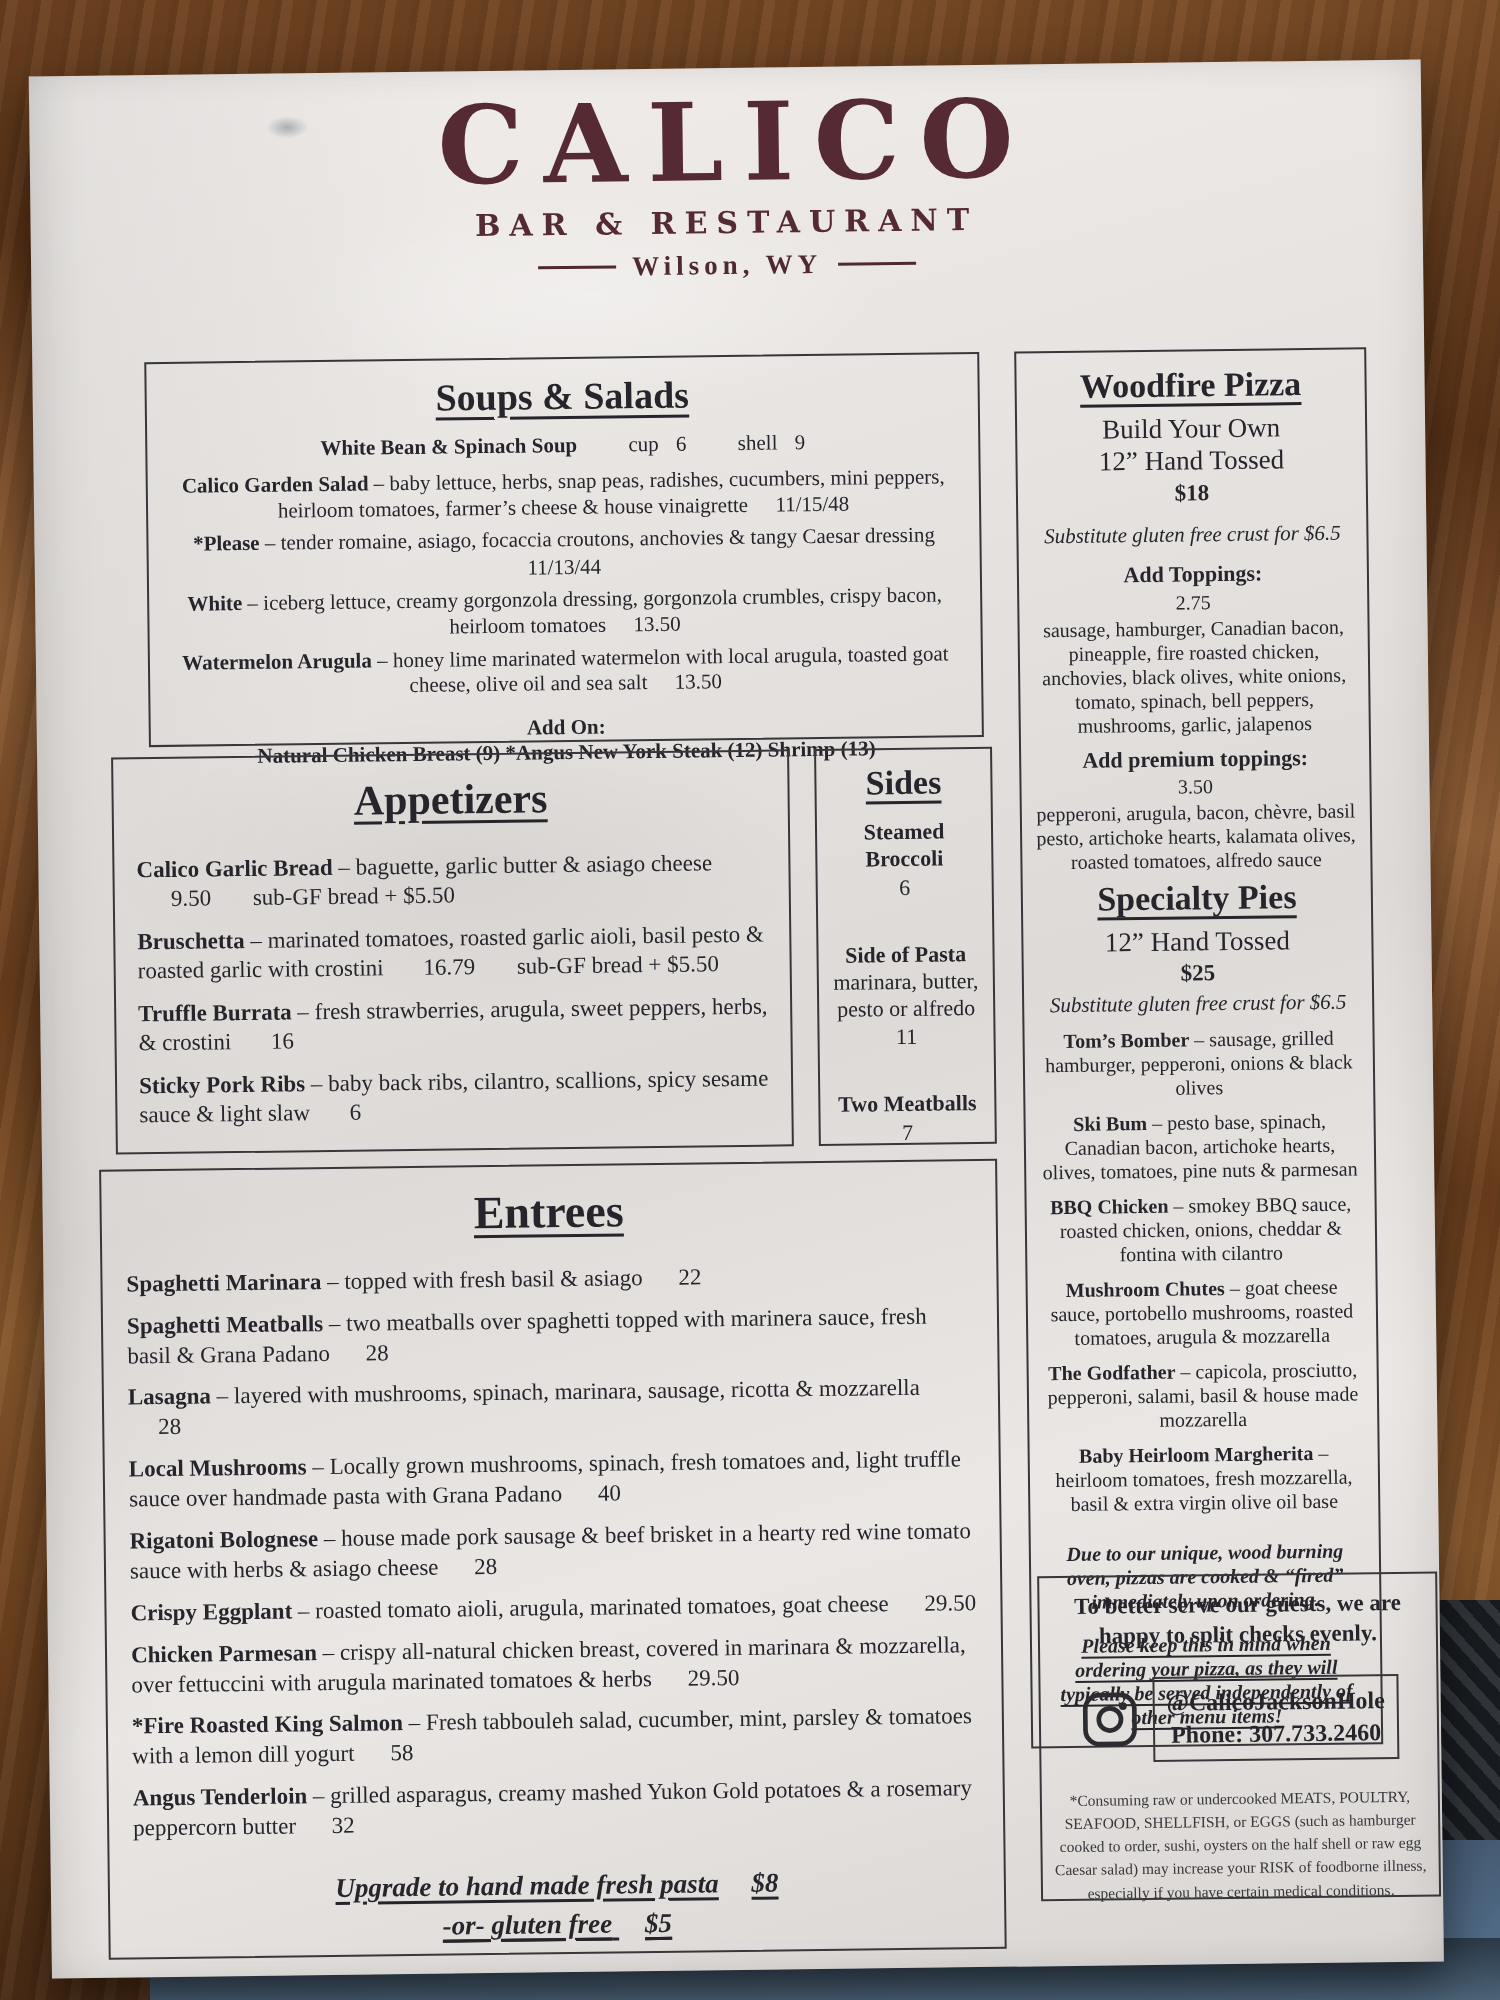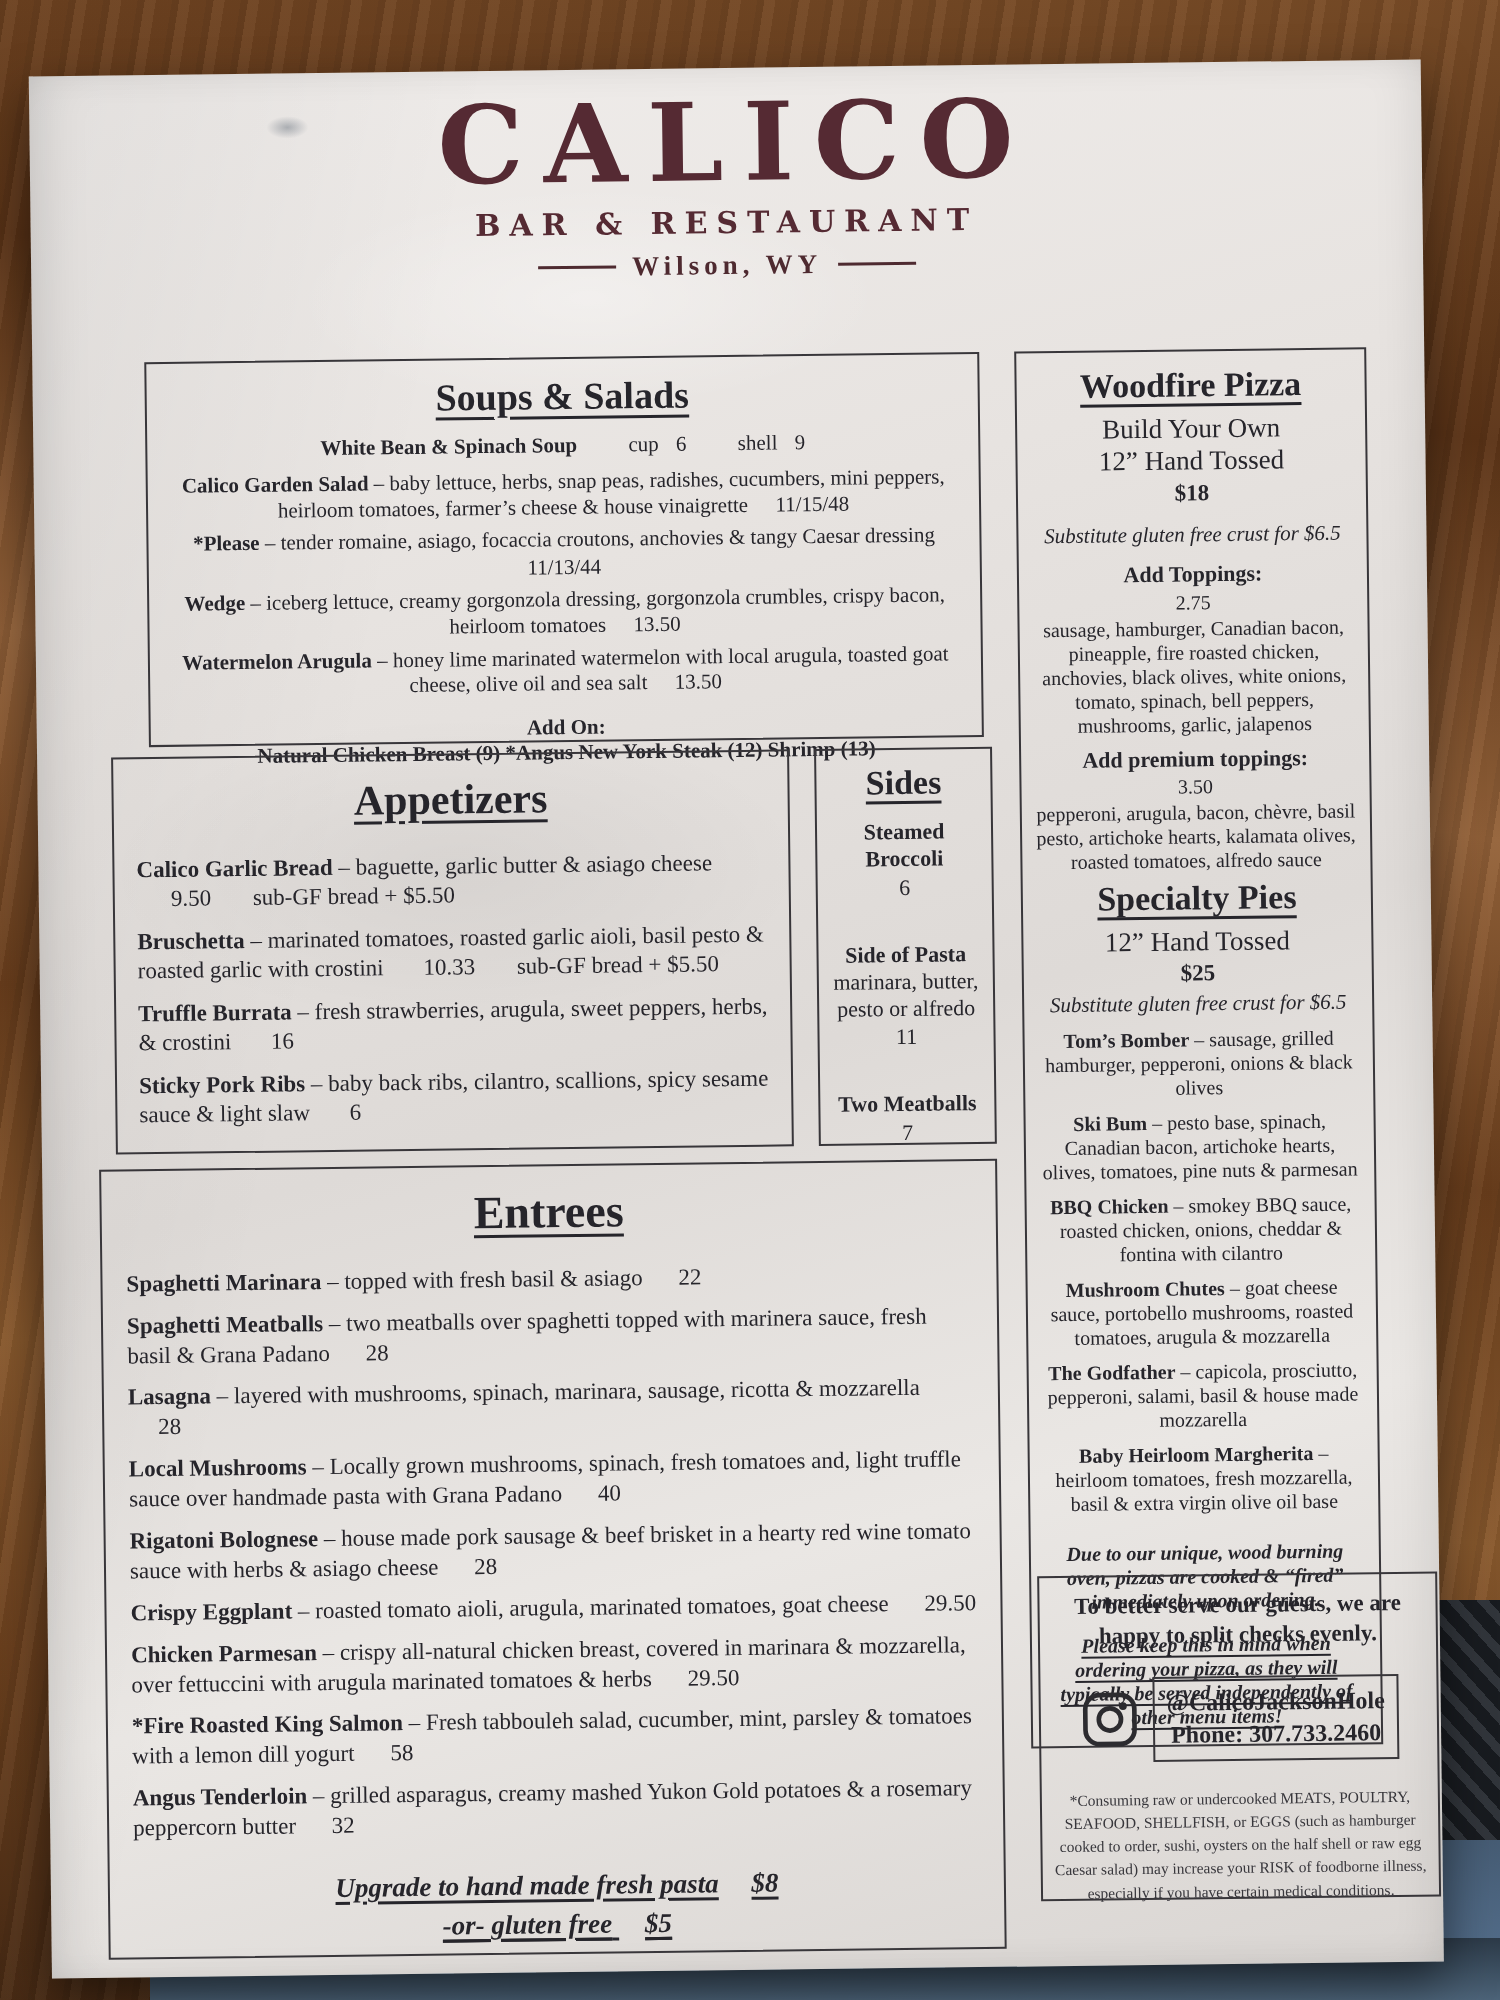--- a/index.html
+++ b/index.html
@@ -142,21 +142,21 @@
       <span class="nm">Calico Garden Salad</span>
       <span>– baby lettuce, herbs, snap peas, radishes, cucumbers, mini peppers, heirloom tomatoes, farmer’s cheese &amp; house vinaigrette</span>
       <span class="price">11/15/48</span>
     </p>
     <p class="mitem">
       <span class="nm">*Please</span>
       <span>– tender romaine, asiago, focaccia croutons, anchovies &amp; tangy Caesar dressing</span>
       <span class="price-block">11/13/44</span>
     </p>
     <p class="mitem">
-      <span class="nm">Wedge</span>
+      <span class="nm">White</span>
       <span>– iceberg lettuce, creamy gorgonzola dressing, gorgonzola crumbles, crispy bacon, heirloom tomatoes</span>
       <span class="price">13.50</span>
     </p>
     <p class="mitem">
       <span class="nm">Watermelon Arugula</span>
       <span>– honey lime marinated watermelon with local arugula, toasted goat cheese, olive oil and sea salt</span>
       <span class="price">13.50</span>
     </p>
     <div class="addon">
       <span class="l1">Add On:</span>
@@ -168,21 +168,21 @@
     <div class="sec-title">Appetizers</div>
     <p class="mitem">
       <span class="nm">Calico Garlic Bread</span>
       <span>– baguette, garlic butter &amp; asiago cheese</span>
       <span class="price">9.50</span>
       <span class="extra">sub-GF bread + $5.50</span>
     </p>
     <p class="mitem">
       <span class="nm">Bruschetta</span>
       <span>– marinated tomatoes, roasted garlic aioli, basil pesto &amp; roasted garlic with crostini</span>
-      <span class="price">10.33</span>
+      <span class="price">16.79</span>
       <span class="extra">sub-GF bread + $5.50</span>
     </p>
     <p class="mitem">
       <span class="nm">Truffle Burrata</span>
       <span>– fresh strawberries, arugula, sweet peppers, herbs, &amp; crostini</span>
       <span class="price">16</span>
     </p>
     <p class="mitem">
       <span class="nm">Sticky Pork Ribs</span>
       <span>– baby back ribs, cilantro, scallions, spicy sesame sauce &amp; light slaw</span>

